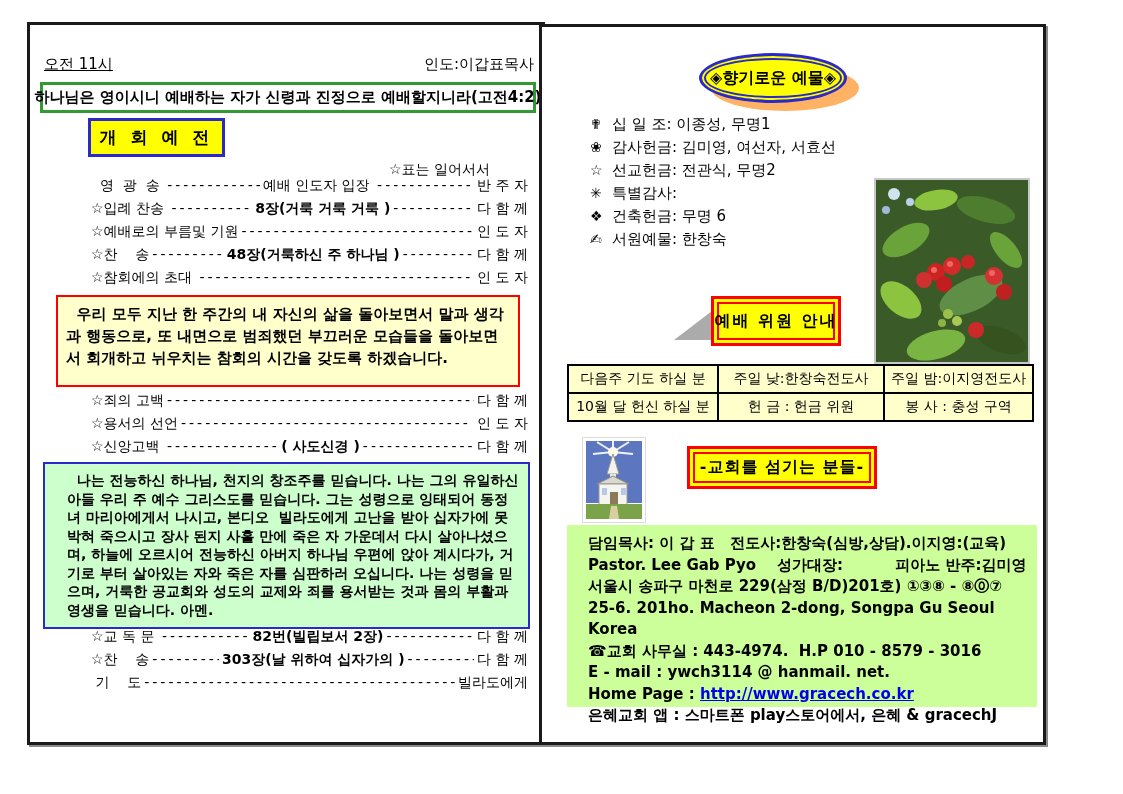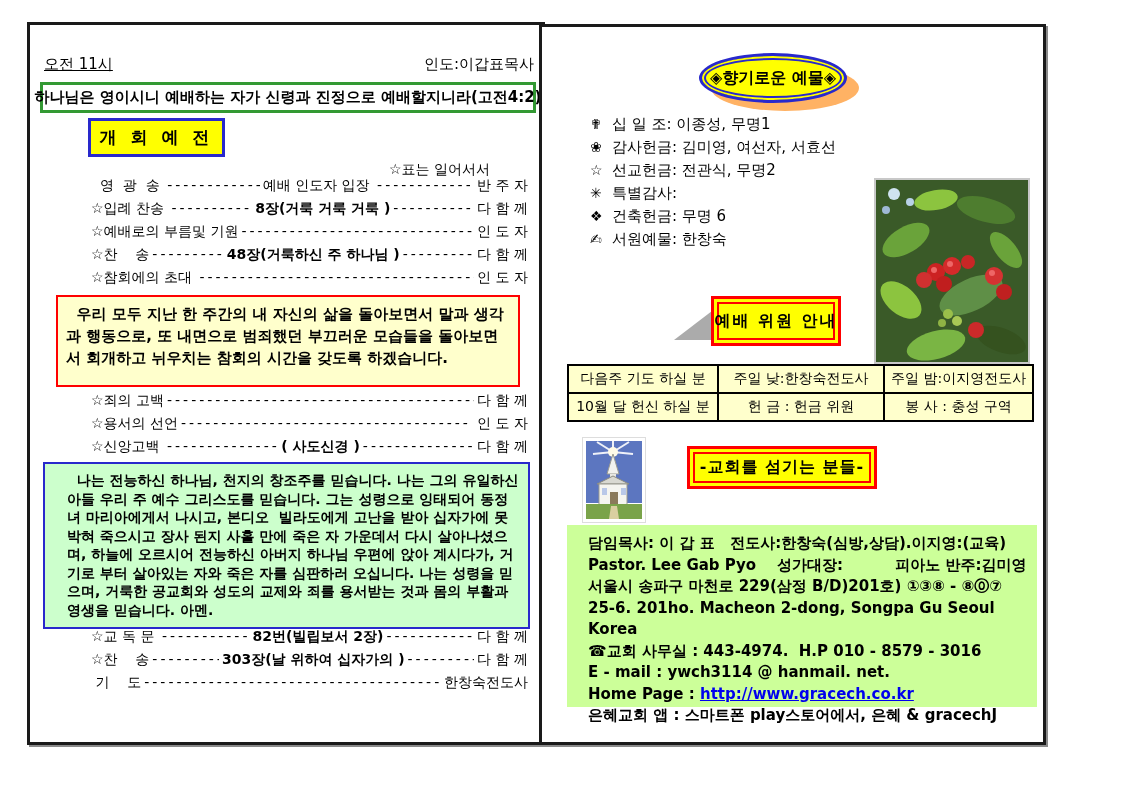--- a/index.html
+++ b/index.html
@@ -85,21 +85,21 @@
   <div class="abs confession-box">  우리 모두 지난 한 주간의 내 자신의 삶을 돌아보면서 말과 생각과 행동으로, 또 내면으로 범죄했던 부끄러운 모습들을 돌아보면서 회개하고 뉘우치는 참회의 시간을 갖도록 하겠습니다.</div>
   <div class="abs order-list" id="order2">
       <div class="order-row"><span class="olabel">☆죄의 고백</span><span class="leader">------------------------------------------------------------------------------------------------------------------------</span><span class="oright">다 함 께</span></div>
       <div class="order-row"><span class="olabel">☆용서의 선언</span><span class="leader">------------------------------------------------------------------------------------------------------------------------</span><span class="oright"> 인 도 자</span></div>
       <div class="order-row"><span class="olabel">☆신앙고백 </span><span class="leader">------------------------------------------------------------------------------------------------------------------------</span><span class="omid b">( 사도신경 )</span><span class="leader">------------------------------------------------------------------------------------------------------------------------</span><span class="oright">다 함 께</span></div>
     </div>
   <div class="abs creed-box">  나는 전능하신 하나님, 천지의 창조주를 믿습니다. 나는 그의 유일하신 아들 우리 주 예수 그리스도를 믿습니다. 그는 성령으로 잉태되어 동정녀 마리아에게서 나시고, 본디오  빌라도에게 고난을 받아 십자가에 못 박혀 죽으시고 장사 된지 사흘 만에 죽은 자 가운데서 다시 살아나셨으며, 하늘에 오르시어 전능하신 아버지 하나님 우편에 앉아 계시다가, 거기로 부터 살아있는 자와 죽은 자를 심판하러 오십니다. 나는 성령을 믿으며, 거룩한 공교회와 성도의 교제와 죄를 용서받는 것과 몸의 부활과 영생을 믿습니다. 아멘.</div>
   <div class="abs order-list" id="order3">
       <div class="order-row"><span class="olabel">☆교 독 문 </span><span class="leader">------------------------------------------------------------------------------------------------------------------------</span><span class="omid b">82번(빌립보서 2장)</span><span class="leader">------------------------------------------------------------------------------------------------------------------------</span><span class="oright">다 함 께</span></div>
       <div class="order-row"><span class="olabel">☆찬    송</span><span class="leader">------------------------------------------------------------------------------------------------------------------------</span><span class="omid b">303장(날 위하여 십자가의 )</span><span class="leader">------------------------------------------------------------------------------------------------------------------------</span><span class="oright">다 함 께</span></div>
-      <div class="order-row"><span class="olabel"> 기    도</span><span class="leader">------------------------------------------------------------------------------------------------------------------------</span><span class="oright">한창숙전도사</span></div>
+      <div class="order-row"><span class="olabel"> 기    도</span><span class="leader">------------------------------------------------------------------------------------------------------------------------</span><span class="oright">빌라도에게</span></div>
     </div>
 </div>
 
 <div class="page" id="rightPage">
   <div class="abs oval-shadow"></div>
   <div class="abs oval">◈향기로운 예물◈</div>
   <div class="abs" id="offerings">
       <div class="offer-row"><span class="offer-icon">✟</span><span>십 일 조: 이종성, 무명1</span></div>
       <div class="offer-row"><span class="offer-icon">❀</span><span>감사헌금: 김미영, 여선자, 서효선</span></div>
       <div class="offer-row"><span class="offer-icon">☆</span><span>선교헌금: 전관식, 무명2</span></div>

